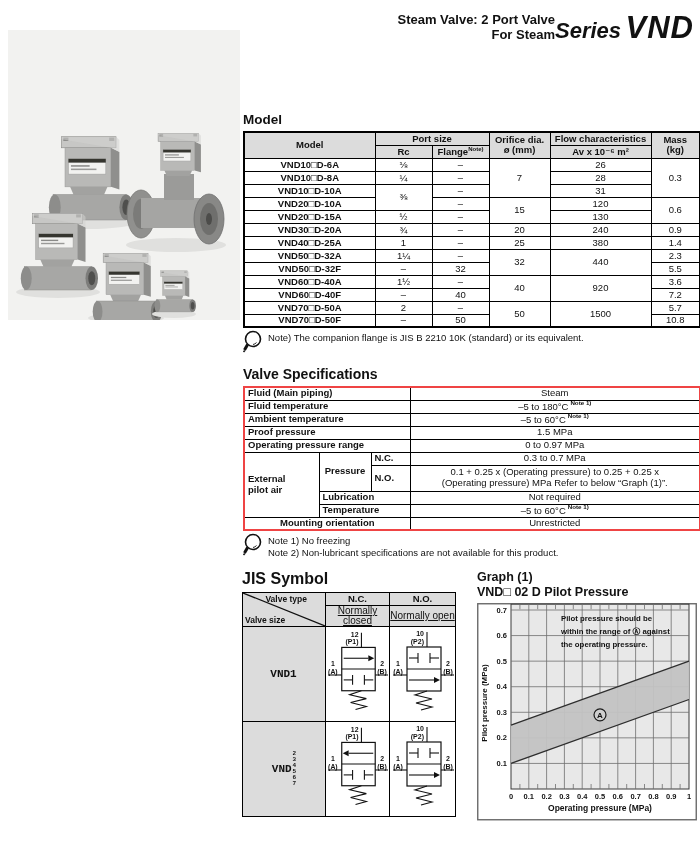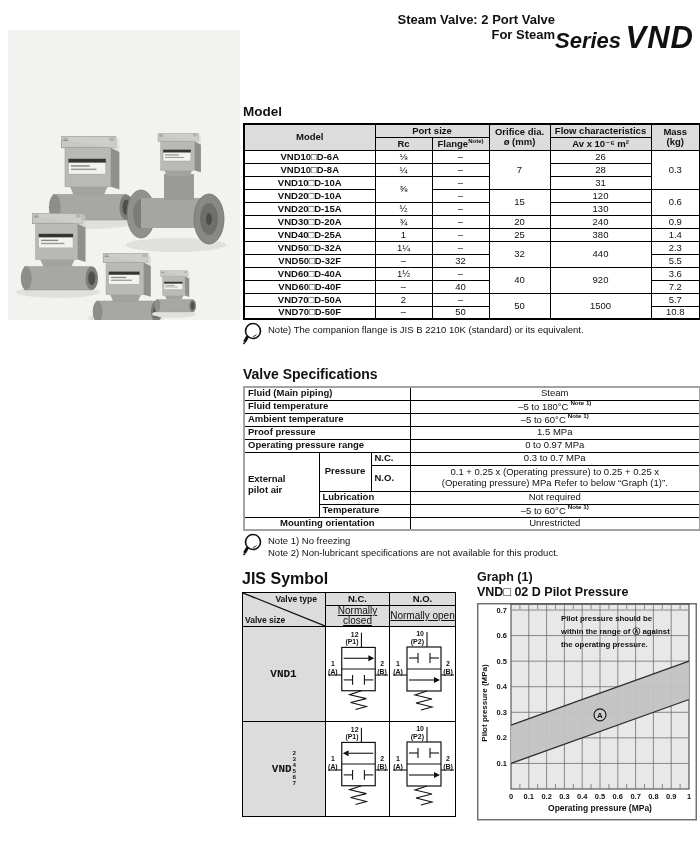--- a/index.html
+++ b/index.html
@@ -5,54 +5,54 @@
   * { margin:0; padding:0; box-sizing:border-box; }
   html,body { background:#fff; }
   .page {
     position:relative; width:700px; height:866px; background:#fff;
     font-family:"Liberation Sans","DejaVu Sans",sans-serif; color:#111;
     overflow:hidden;
   }
   
   .header { position:absolute; top:8px; right:6px; display:flex; align-items:flex-start; gap:0; }
   .title-lines { text-align:right; font-weight:bold; font-size:13px; line-height:1.18; padding-top:4px; }
-  .series { font-style:italic; font-weight:bold; white-space:nowrap; margin-top:12px; }
+  .series { font-style:italic; font-weight:bold; white-space:nowrap; margin-top:2px; }
   .series-word { font-size:22px; }
   .series-name { font-size:31px; letter-spacing:1px; }
   
   .photo { position:absolute; left:8px; top:30px; width:232px; height:290px; }
   
   h2.sec { font-size:13.5px; font-weight:bold; margin-bottom:4px; }
   table { border-collapse:collapse; table-layout:fixed; }
   .note-row { display:flex; align-items:flex-start; margin-top:4px; font-size:9.5px; line-height:1.25; }
   .note-row svg { flex:0 0 auto; margin-right:5px; margin-top:-2px; }
   
-  #model-section { position:absolute; left:243px; top:104px; width:456px; }
+  #model-section { position:absolute; left:243px; top:112px; width:456px; }
   .model-table { width:456px; font-size:9.5px; border:2px solid #000; }
   .model-table th, .model-table td { border:1px solid #000; text-align:center; padding:0 2px; height:13px; line-height:1.05; }
   .model-table th { background:#dcdcdc; font-weight:bold; font-size:9.5px; }
   .model-table th sup { font-size:6px; }
   .model-table td.mcol { font-weight:bold; }
   
   #spec-section { position:absolute; left:243px; top:366px; width:456px; }
-  .spec-table { width:456px; font-size:9.5px; border:2px solid #a3a3a3; }
+  .spec-table { width:456px; font-size:9.5px; border:2px solid #ef4444; }
   .spec-table td { border:1px solid #000; height:13px; line-height:1.12; padding:0 3px; }
   .spec-table td.lbl { font-weight:bold; text-align:left; }
   .spec-table td.lbl.c { text-align:center; }
   .spec-table td.val { text-align:center; font-weight:normal; }
   .spec-table td.pre { white-space:pre-line; }
   .spec-table sup { font-size:6.2px; font-weight:bold; position:relative; top:-1px; margin-left:2px; }
   
   #jis-section { position:absolute; left:242px; top:570px; width:215px; }
   .jis-table { width:213px; border:1.5px solid #000; }
   .jis-table th, .jis-table td { border:1px solid #000; text-align:center; padding:0; }
   .jis-table th { background:#dcdcdc; height:13px; font-size:9.5px; font-weight:bold; line-height:1; }
   .jis-table th.sub { font-size:10px; font-weight:normal;text-decoration:underline; }
   .jis-table td.corner { background:#dcdcdc; position:relative; width:83px; }
-  .corner .ct { position:absolute; top:1px; right:8px; font-size:8.5px; font-weight:bold; }
+  .corner .ct { position:absolute; top:1px; right:18px; font-size:8.5px; font-weight:bold; }
   .corner .cb { position:absolute; bottom:1px; left:2px; font-size:8.5px; font-weight:bold; }
   .corner svg { position:absolute; inset:0; }
   .jis-table td.size { background:#dcdcdc; width:83px; height:95px;font-family:Liberation Mono, monospace; }
   .size-wrap { display:flex; align-items:center; justify-content:center; }
   .size-label { font-weight:bold; font-size:11px; }
   .stack { display:inline-flex; flex-direction:column; font-size:6px; font-weight:bold; line-height:1.0; margin-left:1px; text-align:left; }
   .jis-table td.symcell { background:#fff; width:64px; height:95px; vertical-align:middle; }
   .sym { display:flex; justify-content:center; }
   
   #graph-section { position:absolute; left:477px; top:570px; width:222px; }

